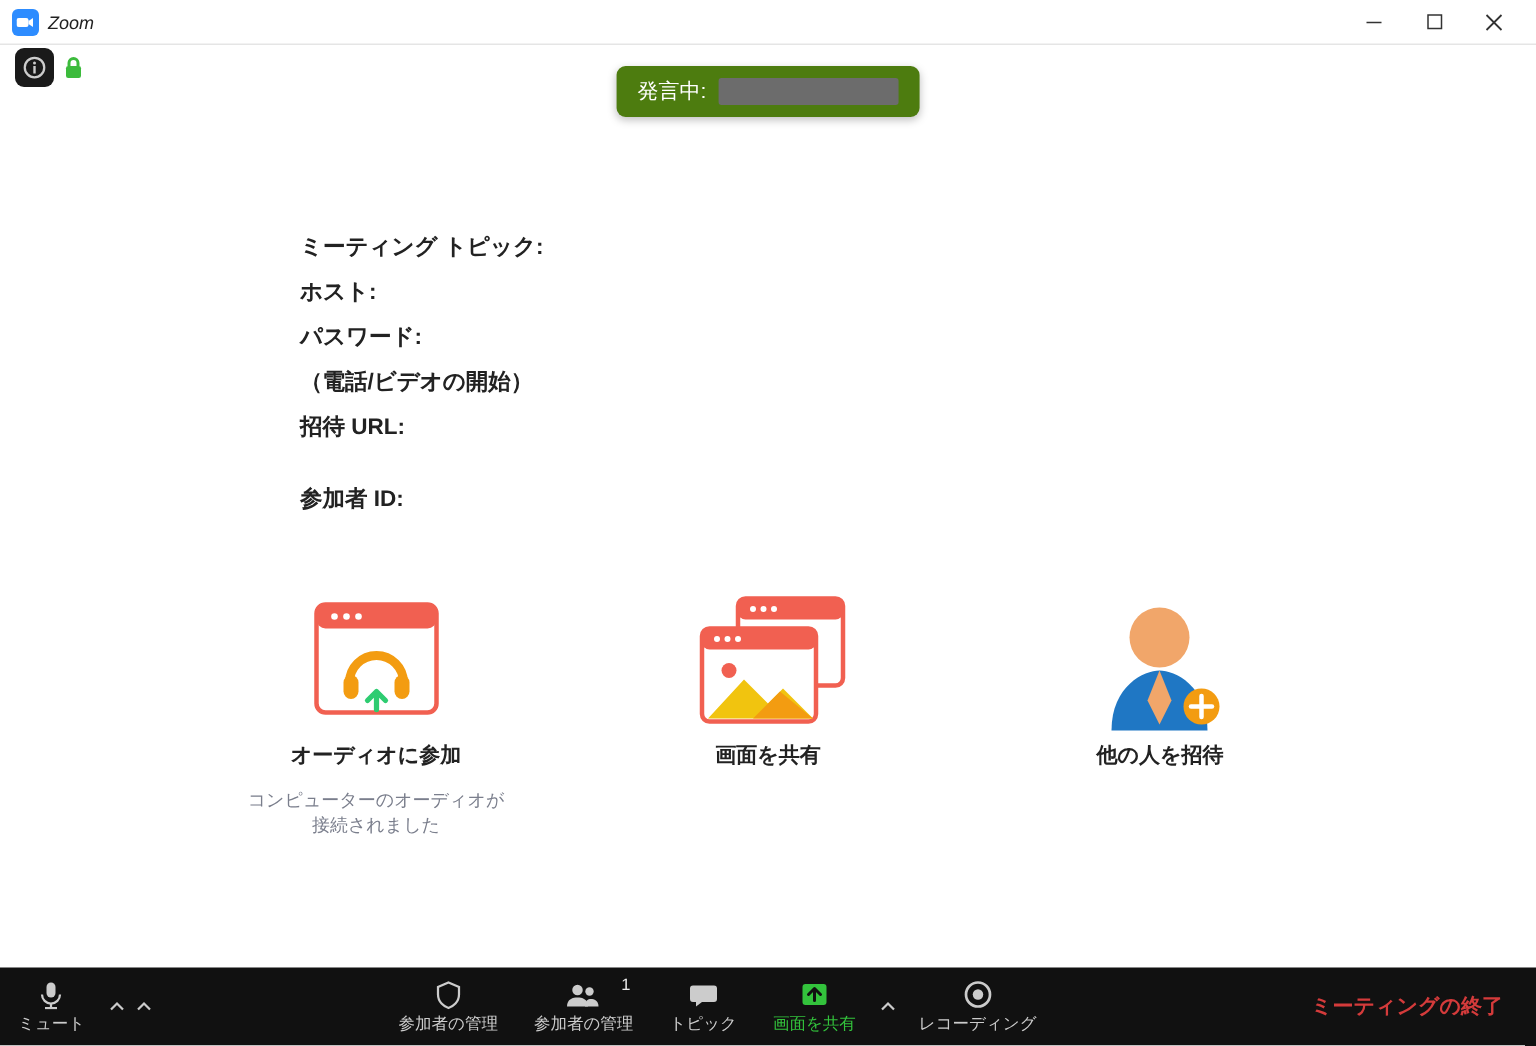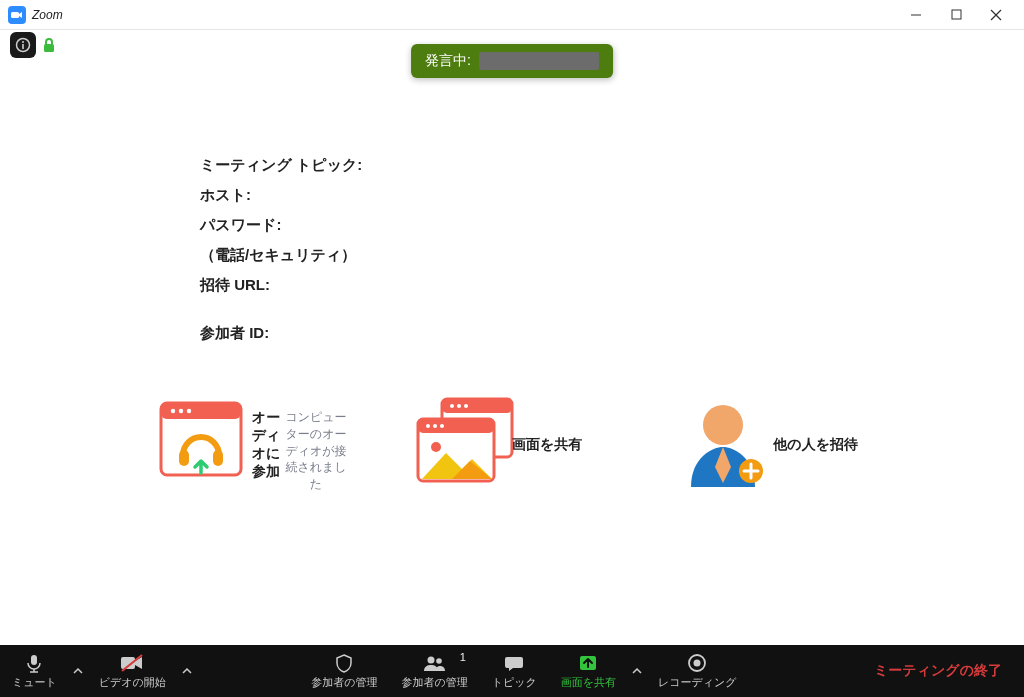--- a/index.html
+++ b/index.html
@@ -22,21 +22,21 @@
   .speaking-badge .blank { width: 120px; height: 18px; background: #6c6c6c; border-radius: 2px; }
 
   
   .meeting-info { position: absolute; left: 200px; top: 150px; font-size: 15px; color: #222; line-height: 2.0; }
   .meeting-info .row { font-weight: bold; }
   .meeting-info .sub { font-weight: bold; padding-left: 0; }
   .gap { height: 18px; }
 
   
   .tiles { position: absolute; top: 395px; left: 0; right: 0; display: flex; justify-content: space-around; padding: 0 120px; }
-  .tile { display: flex; flex-direction: row; align-items: center; width: 200px; }
+  .tile { display: flex; flex-direction: column; align-items: center; width: 200px; }
   .tile-icon { width: 100px; height: 90px; margin-bottom: 10px; }
   .tile-label { font-size: 14px; font-weight: bold; color: #222; text-align: center; }
   .tile-sub { font-size: 12px; color: #7a7e8c; text-align: center; margin-top: 12px; line-height: 1.4; max-width: 180px; }
 
   
   .toolbar { position: absolute; left: 0; right: 0; bottom: 0; height: 52px; background: #111; display: flex; align-items: center; color: #ccc; font-size: 11px; }
   .tb-group { display: flex; align-items: center; height: 100%; }
   .tb-item { display: flex; flex-direction: column; align-items: center; justify-content: center; padding: 0 12px; height: 100%; position: relative; }
   .tb-item svg { display: block; }
   .tb-label { margin-top: 2px; white-space: nowrap; }
@@ -97,21 +97,21 @@
 
 <div class="speaking-badge">
   <span>発言中:</span>
   <span class="blank"></span>
 </div>
 
 <div class="meeting-info">
   <div class="row">ミーティング トピック:</div>
   <div class="row">ホスト:</div>
   <div class="row">パスワード:</div>
-  <div class="sub">（電話/セキュリティ）</div>
+  <div class="sub">（電話/ビデオの開始）</div>
   <div class="row">招待 URL:</div>
   <div class="gap"></div>
   <div class="row">参加者 ID:</div>
 </div>
 
 <div class="tiles">
 
   <div class="tile">
     <div class="tile-icon">
       <svg width="100" height="90" viewBox="0 0 100 90">
@@ -186,28 +186,20 @@
           <line x1="6" y1="19" x2="14" y2="19" stroke="#ccc" stroke-width="1.5"></line>
         </svg>
       <span class="tb-label">ミュート</span>
     </div>
     <div class="tb-chevron">
       <svg width="10" height="10" viewBox="0 0 10 10">
           <path d="M1 7 L5 3 L9 7" fill="none" stroke="#ccc" stroke-width="1.5"></path>
         </svg>
     </div>
 
-    <div class="tb-item">
-      <svg width="24" height="20" viewBox="0 0 24 20">
-          <rect x="1" y="4" width="14" height="12" rx="2" fill="#ccc"></rect>
-          <path d="M15 8 L22 4 L22 16 L15 12 Z" fill="#ccc"></path>
-          <line x1="2" y1="18" x2="22" y2="2" stroke="#d43b3b" stroke-width="2.2"></line>
-        </svg>
-      <span class="tb-label">ビデオの開始</span>
-    </div>
     <div class="tb-chevron">
       <svg width="10" height="10" viewBox="0 0 10 10">
           <path d="M1 7 L5 3 L9 7" fill="none" stroke="#ccc" stroke-width="1.5"></path>
         </svg>
     </div>
   </div>
 
   <div class="tb-spacer"></div>
 
   <div class="tb-group">

